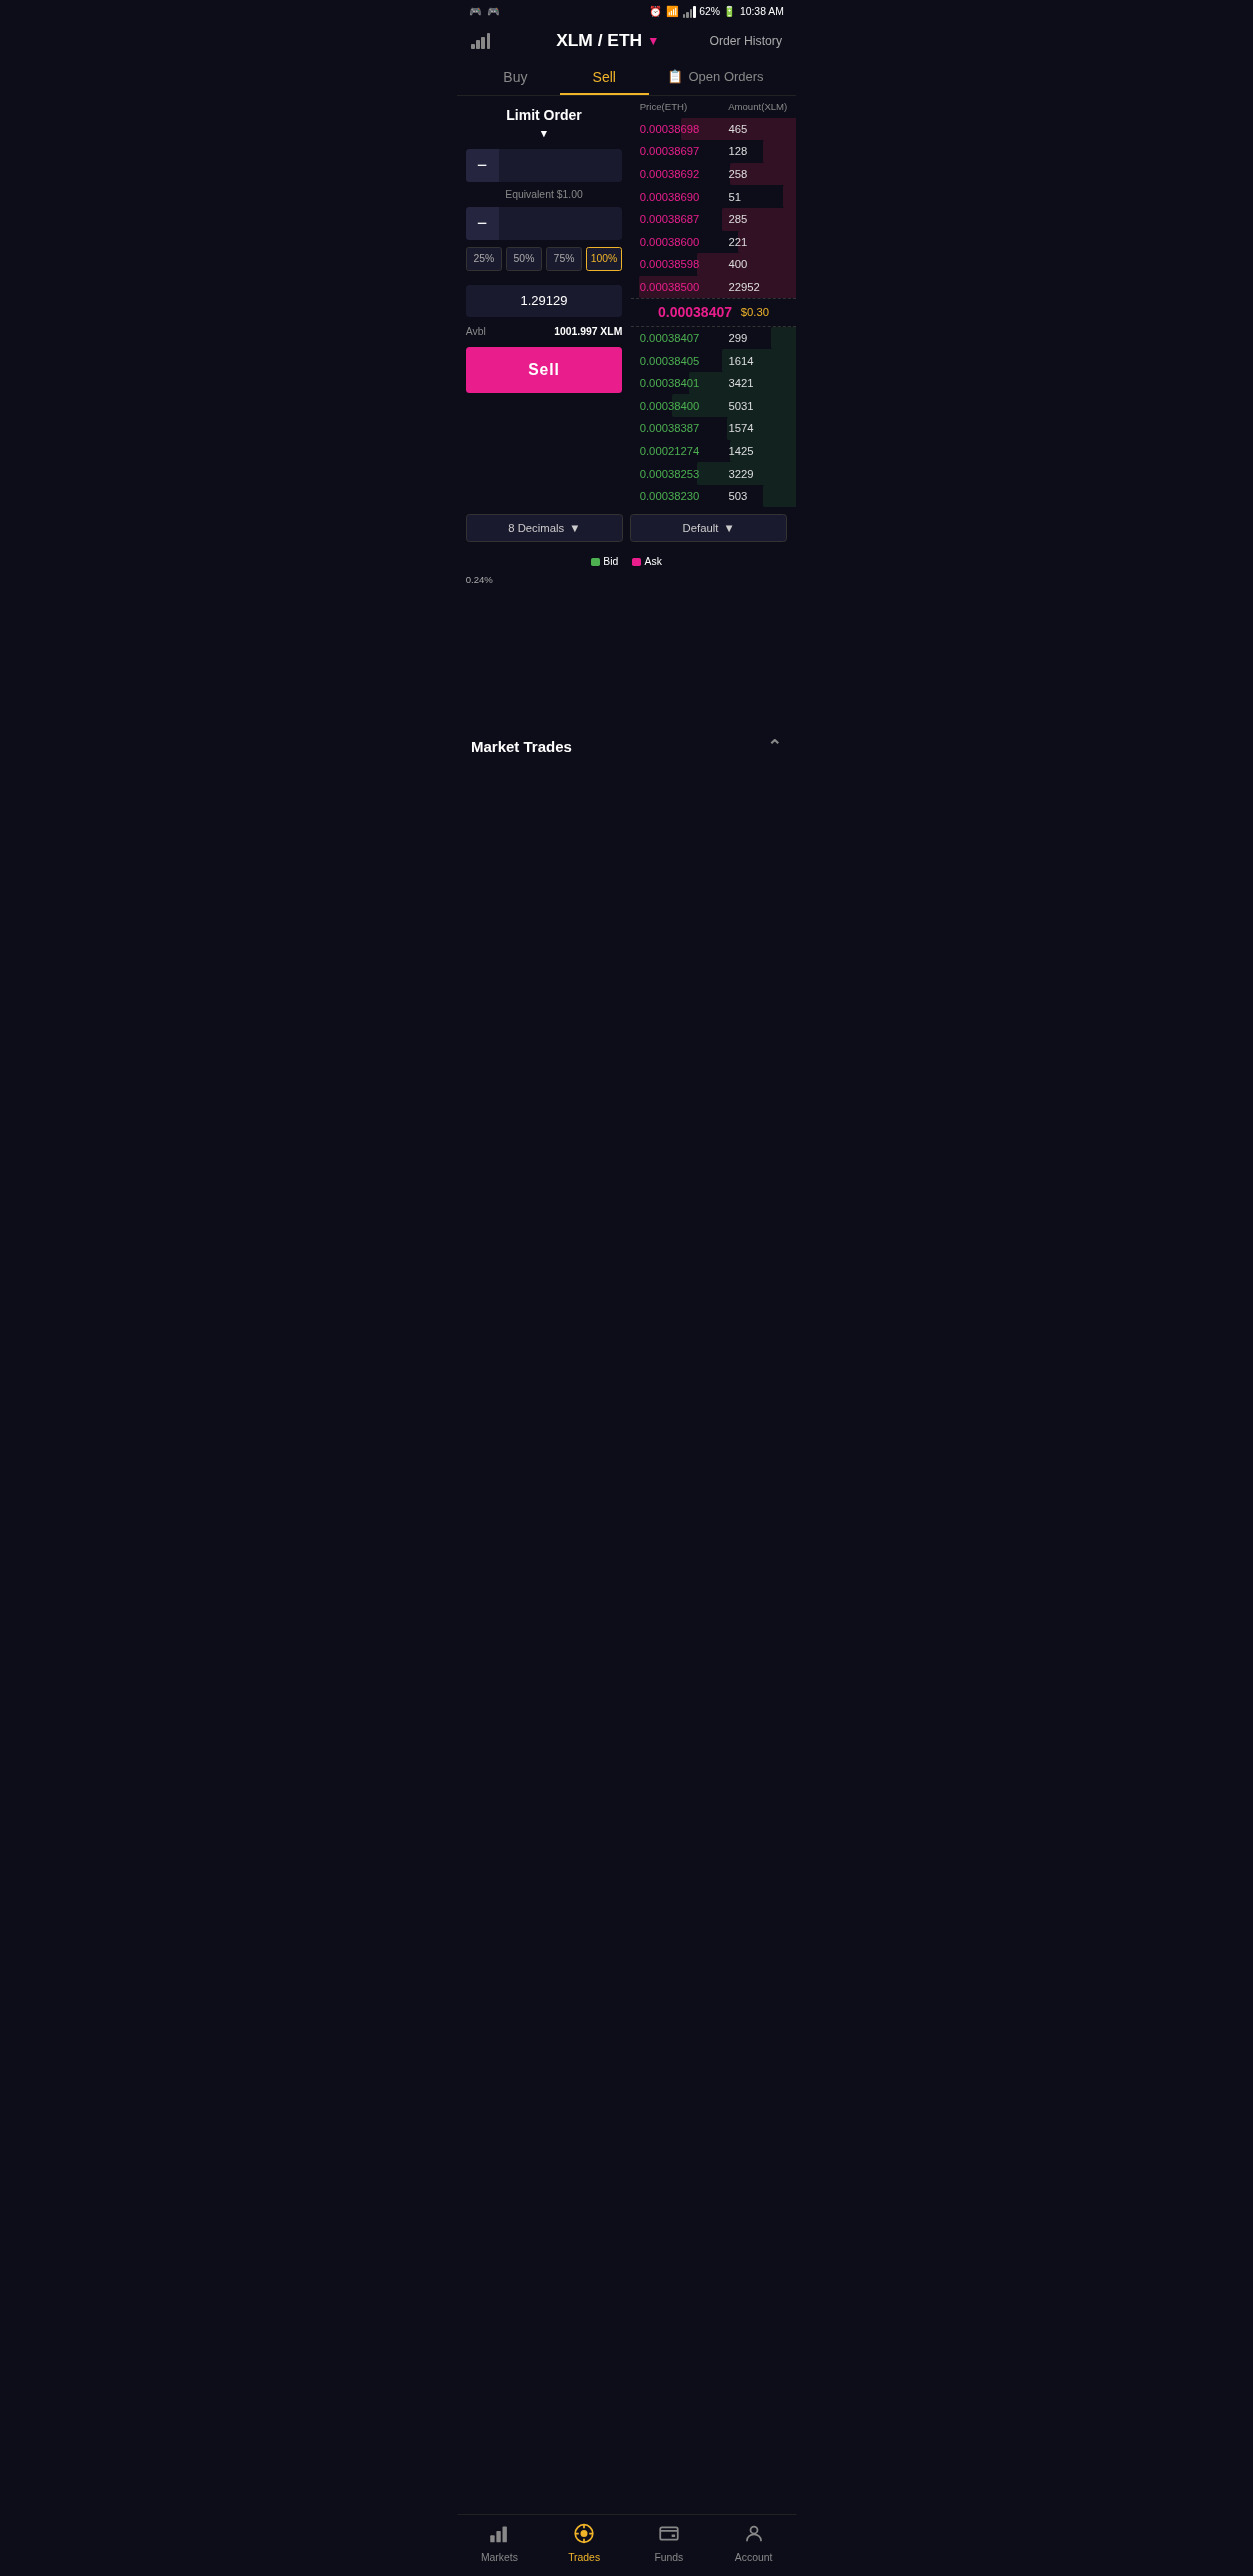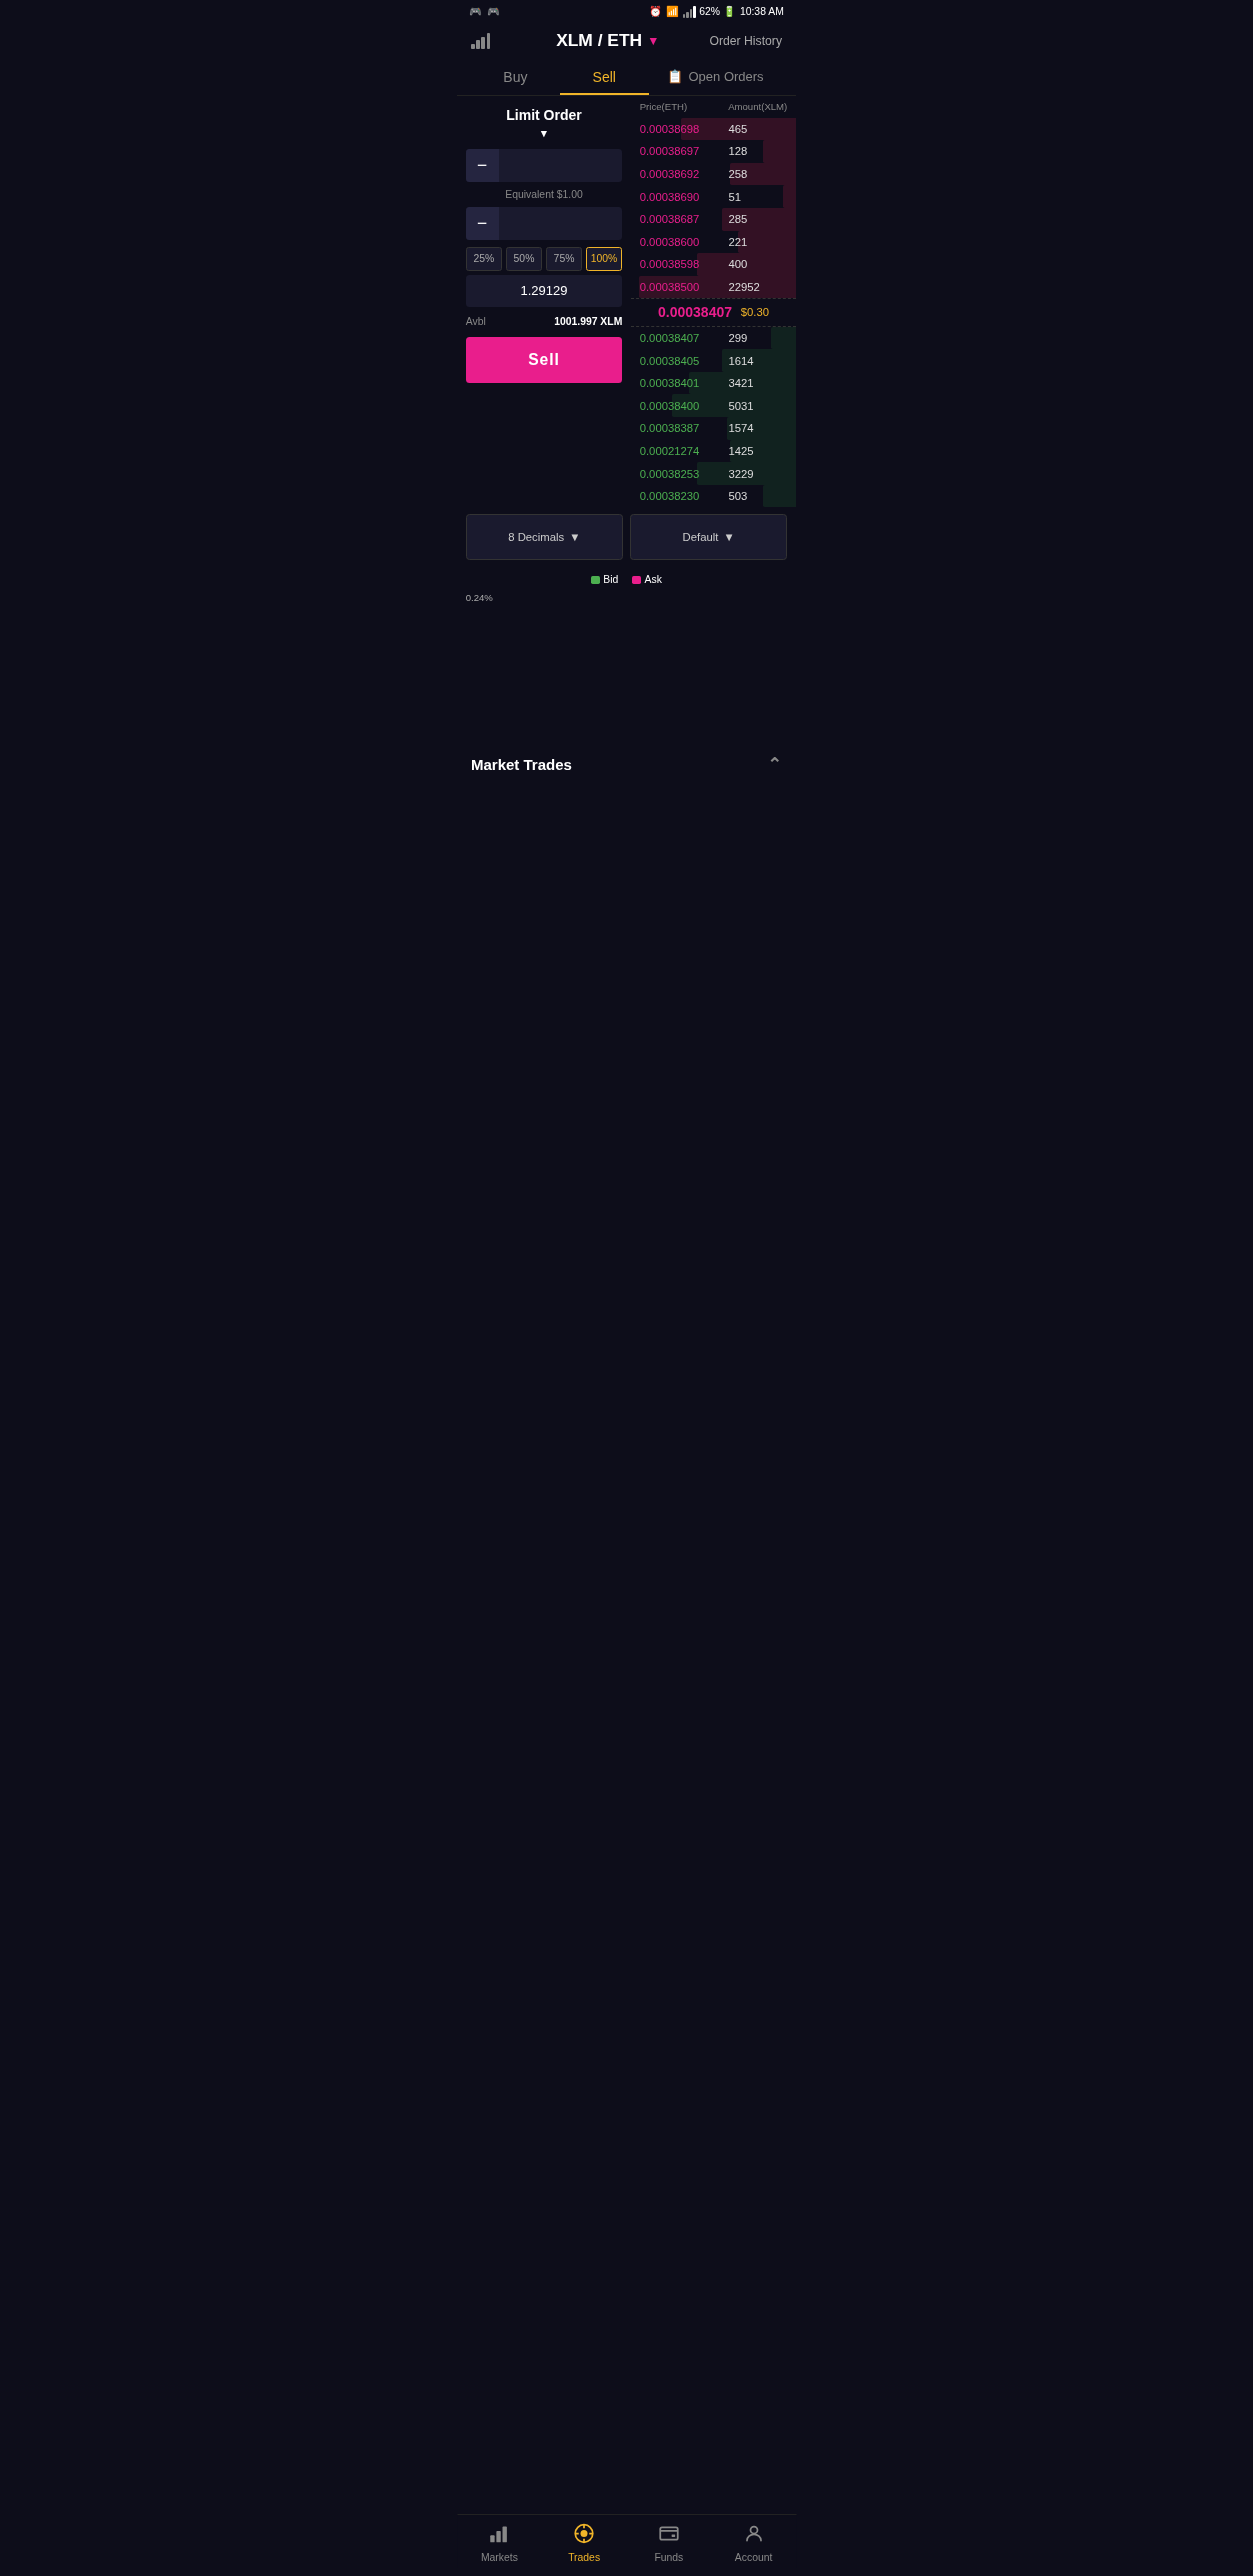--- a/index.html
+++ b/index.html
@@ -150,21 +150,21 @@
     .equivalent {
       font-size: 10.4px;
       color: #888;
       margin-bottom: 7px;
       text-align: center;
     }
 
     .percent-row {
       display: flex;
       gap: 3.5px;
-      margin-bottom: 4px;
+      margin-bottom: 14px;
     }
     .pct-btn {
       flex: 1;
       padding: 5.2px 0;
       font-size: 10.4px;
       text-align: center;
       border-radius: 2.6px;
       border: 0.9px solid #333;
       background: #1a1a2e;
       color: #aaa;
@@ -287,21 +287,21 @@
     }
     .option-btn {
       flex: 1;
       display: flex;
       align-items: center;
       justify-content: center;
       gap: 5.2px;
       background: #1a1a2e;
       border: 0.9px solid #333;
       border-radius: 3.5px;
-      padding: 16px;
+      padding: 7px;
       font-size: 11.3px;
       color: #ccc;
       cursor: pointer;
     }
 
     
     .market-trades-header {
       display: flex;
       justify-content: space-between;
       align-items: center;

